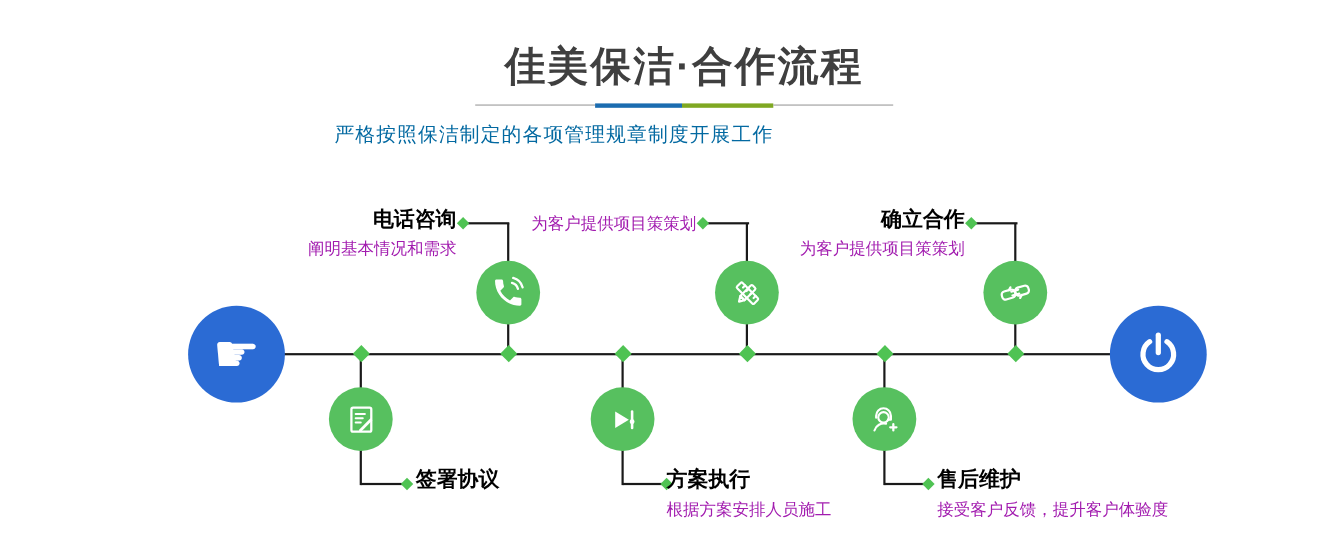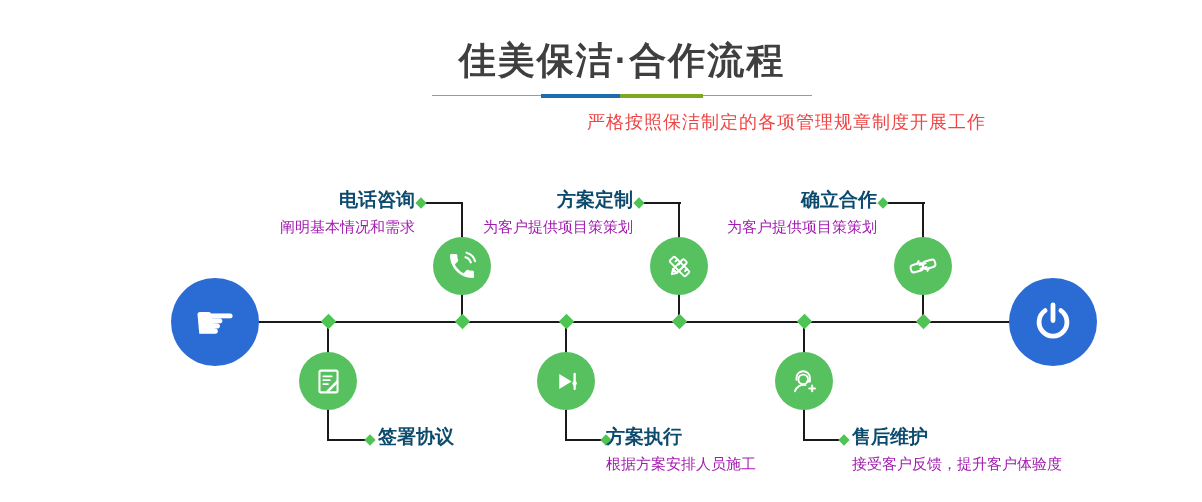--- a/index.html
+++ b/index.html
@@ -11,22 +11,22 @@
   
   .title{
     position:absolute;left:0;top:36px;width:1202px;text-align:center;
     font-size:37px;font-weight:bold;color:#3f3f3f;letter-spacing:2px;
   }
   .divider{position:absolute;left:411px;top:93px;width:380px;height:5px;display:flex;align-items:center;}
   .d-gray{flex:1;height:1px;background:#9b9b9b;}
   .d-blue{width:79px;height:4px;background:#1b6cb0;}
   .d-green{width:83px;height:4px;background:#7fa822;}
   .subtitle{
-    position:absolute;left:0;top:110px;width:965px;text-align:right;
-    font-size:18px;color:#ef4444;letter-spacing:1px;
+    position:absolute;left:0;top:110px;width:965px;text-align:center;
+    font-size:18px;color:#0369a1;letter-spacing:1px;
   }
   
   .hline,.vline{position:absolute;background:#1a1a1a;z-index:1;}
   .hline{height:2px;}
   .vline{width:2px;}
   .diamond{position:absolute;background:#4fc353;transform:rotate(45deg);z-index:2;}
   .diamond.big{width:11px;height:11px;}
   .diamond.small{width:8px;height:8px;}
   .gcircle{
     position:absolute;width:58px;height:58px;border-radius:50%;background:#57c05f;
@@ -34,21 +34,21 @@
   }
   .bcircle{
     position:absolute;width:88px;height:88px;border-radius:50%;background:#2b6bd4;
     display:flex;align-items:center;justify-content:center;z-index:3;top:278px;
   }
   .hand-glyph{color:#ffffff;font-size:48px;line-height:1;font-family:"DejaVu Sans",sans-serif;}
   
   .label{position:absolute;z-index:4;}
   .label.top-label{width:220px;text-align:right;top:189px;}
   .label.bottom-label{width:280px;text-align:left;top:426px;}
-  .step-title{font-size:19px;font-weight:bold;color:#0c4a6e;line-height:1.2;}
+  .step-title{font-size:19px;font-weight:bold;color:#000000;line-height:1.2;}
   .step-sub{font-size:15px;color:#a21caf;margin-top:5px;line-height:1.3;}
 </style>
 </head>
 <body>
 
 <div class="canvas">
 
   <div class="title">佳美保洁·合作流程</div>
   <div class="divider">
     <span class="d-gray"></span>
@@ -97,21 +97,20 @@
         <rect x="3.5" y="9.3" width="17" height="5.4" rx="1"></rect>
         <path d="M7 9.3v2.1M10.5 9.3v2.1M14 9.3v2.1M17.5 9.3v2.1"></path>
       </g>
       <g transform="rotate(-45 12 12)">
         <path d="M7 9.9h10.4a1 1 0 0 1 1 1v2.2a1 1 0 0 1-1 1H7z"></path>
         <path d="M7 9.9L3.6 12 7 14.1z"></path>
       </g>
     </svg>
   </div>
   <div class="label top-label" style="left:392px;">
-    <div class="step-title">方案定制</div>
     <div class="step-sub">为客户提供项目策策划</div>
   </div>
 
   <div class="vline" style="left:901px;top:203px;height:119px;"></div>
   <div class="hline" style="left:866px;top:202px;width:38px;"></div>
   <div class="diamond big" style="left:897px;top:316px;"></div>
   <div class="diamond small" style="left:858px;top:199px;"></div>
   <div class="gcircle" style="left:873px;top:237px;">
     <svg viewBox="0 0 24 24" width="32" height="32" fill="none" stroke="#fff" stroke-width="1.5" stroke-linejoin="round" stroke-linecap="round">
       <g transform="rotate(-16 12 12)">

